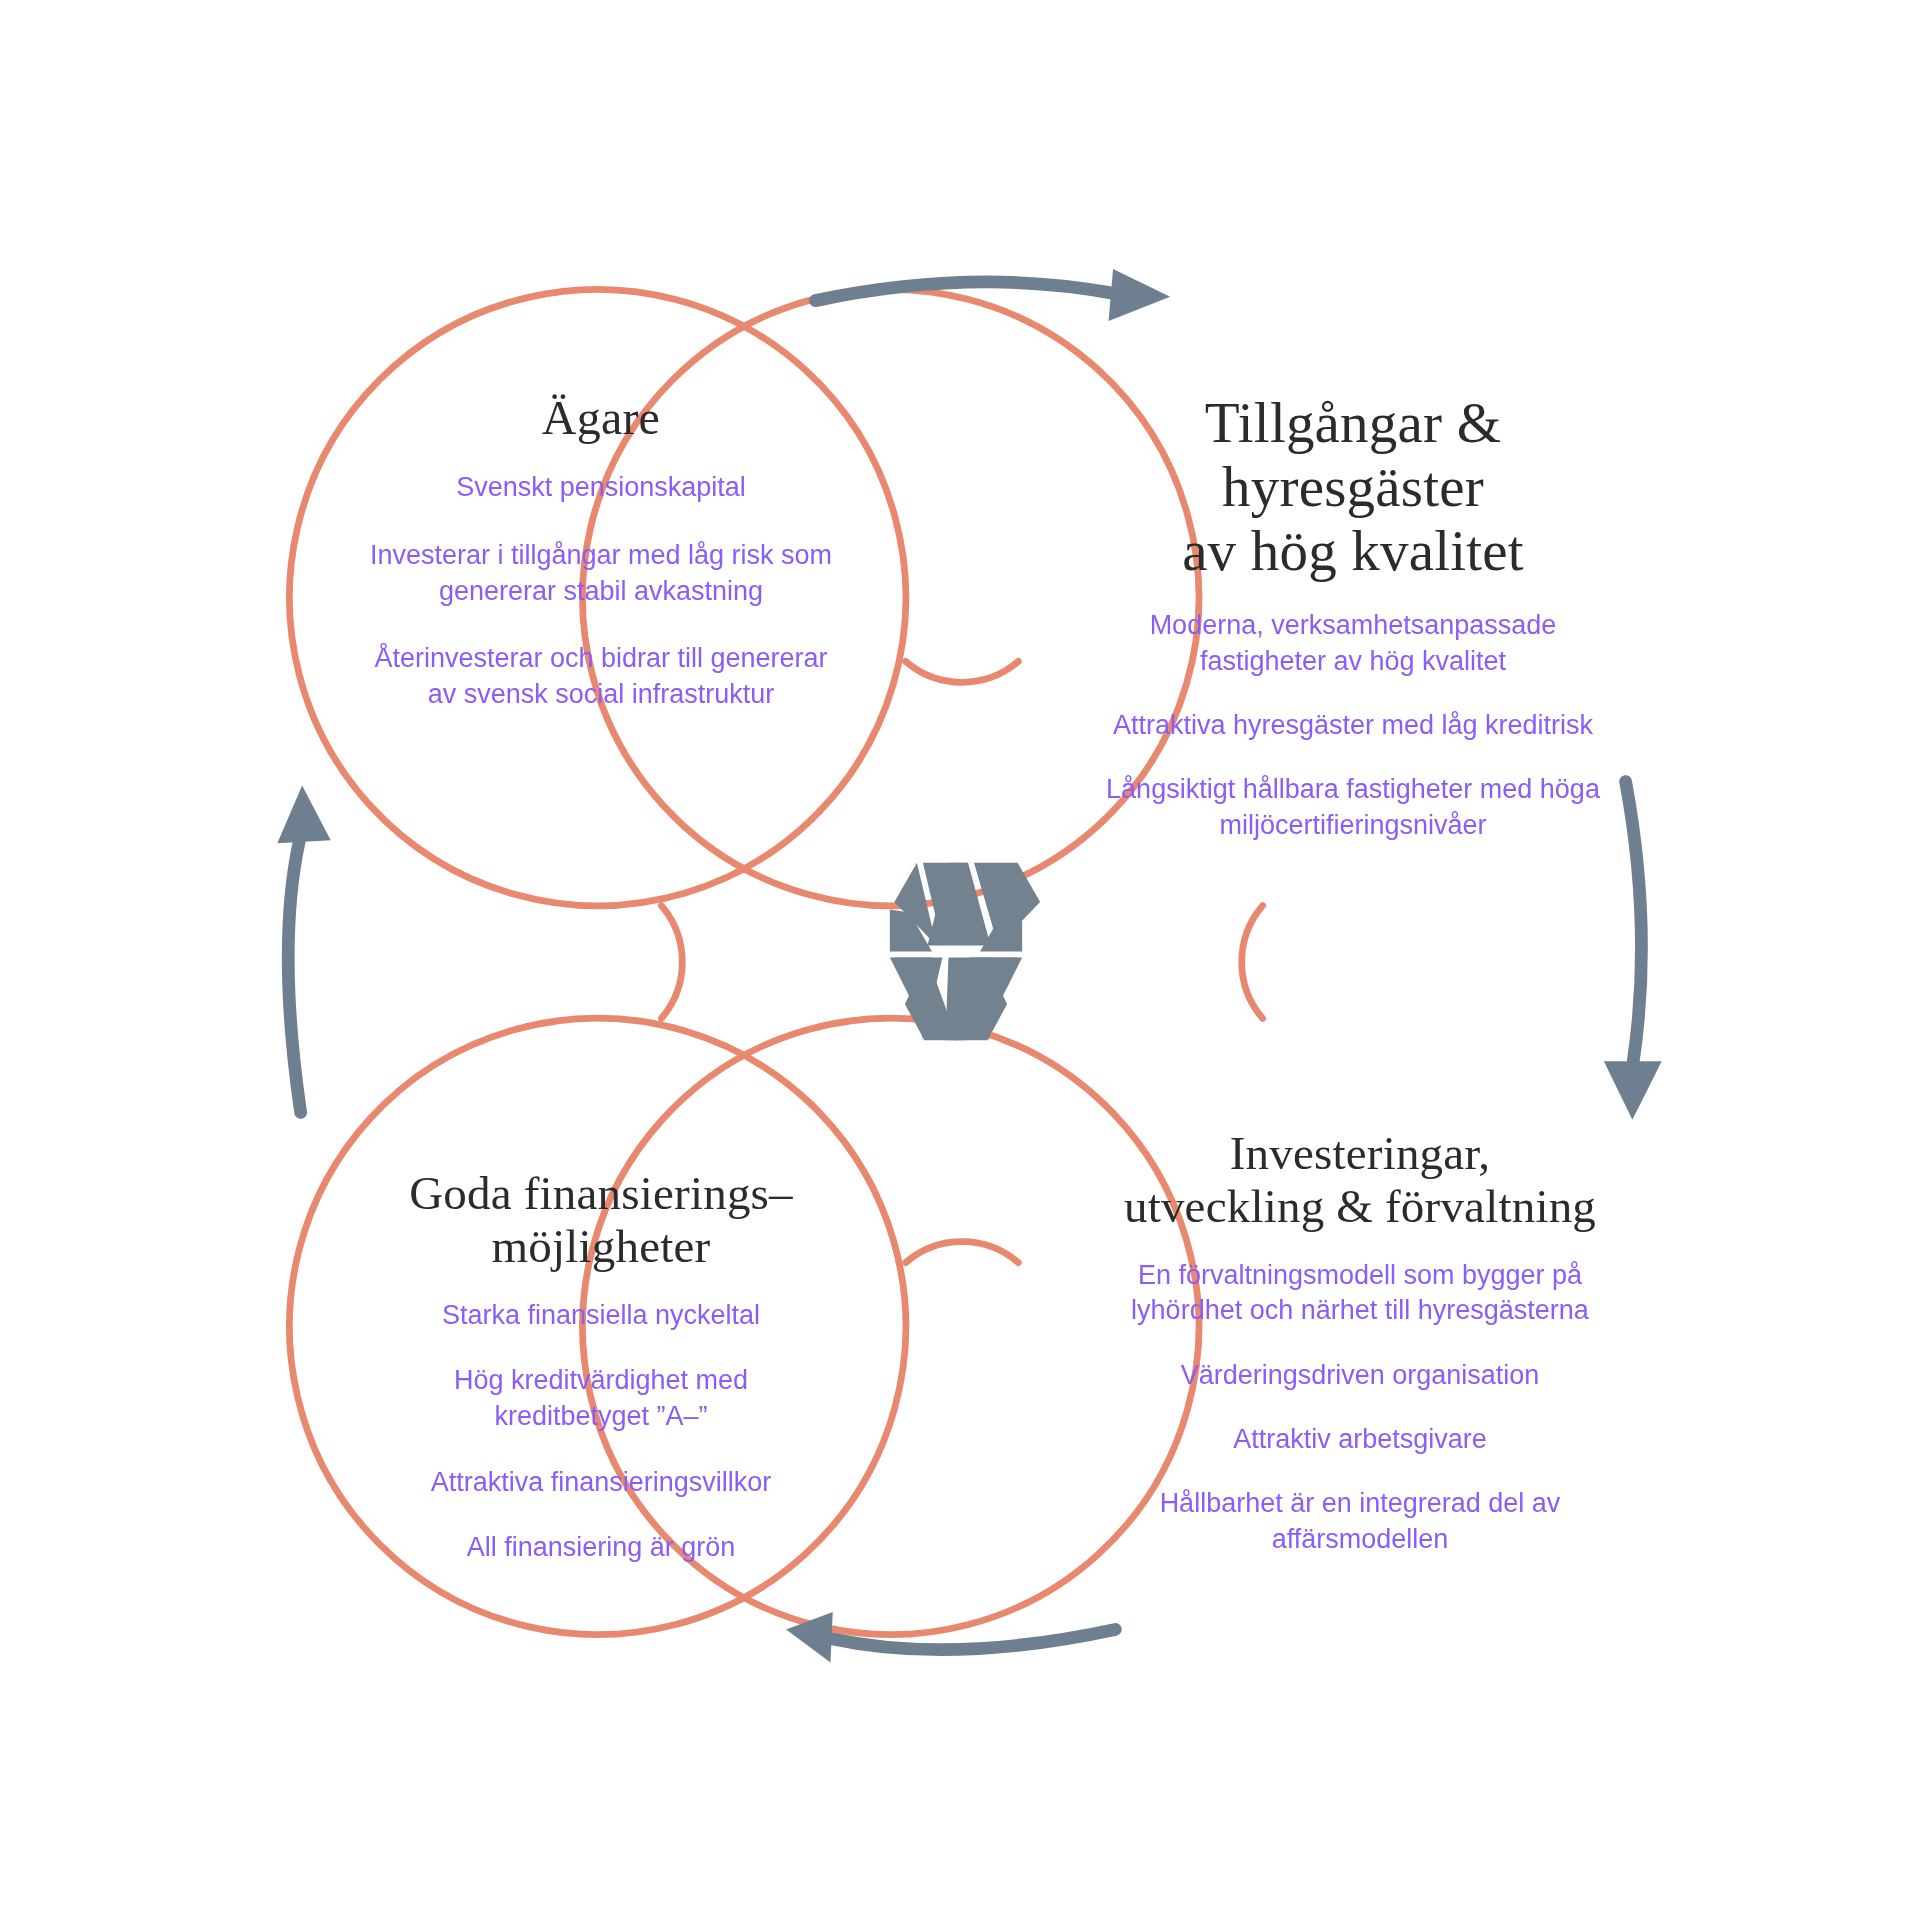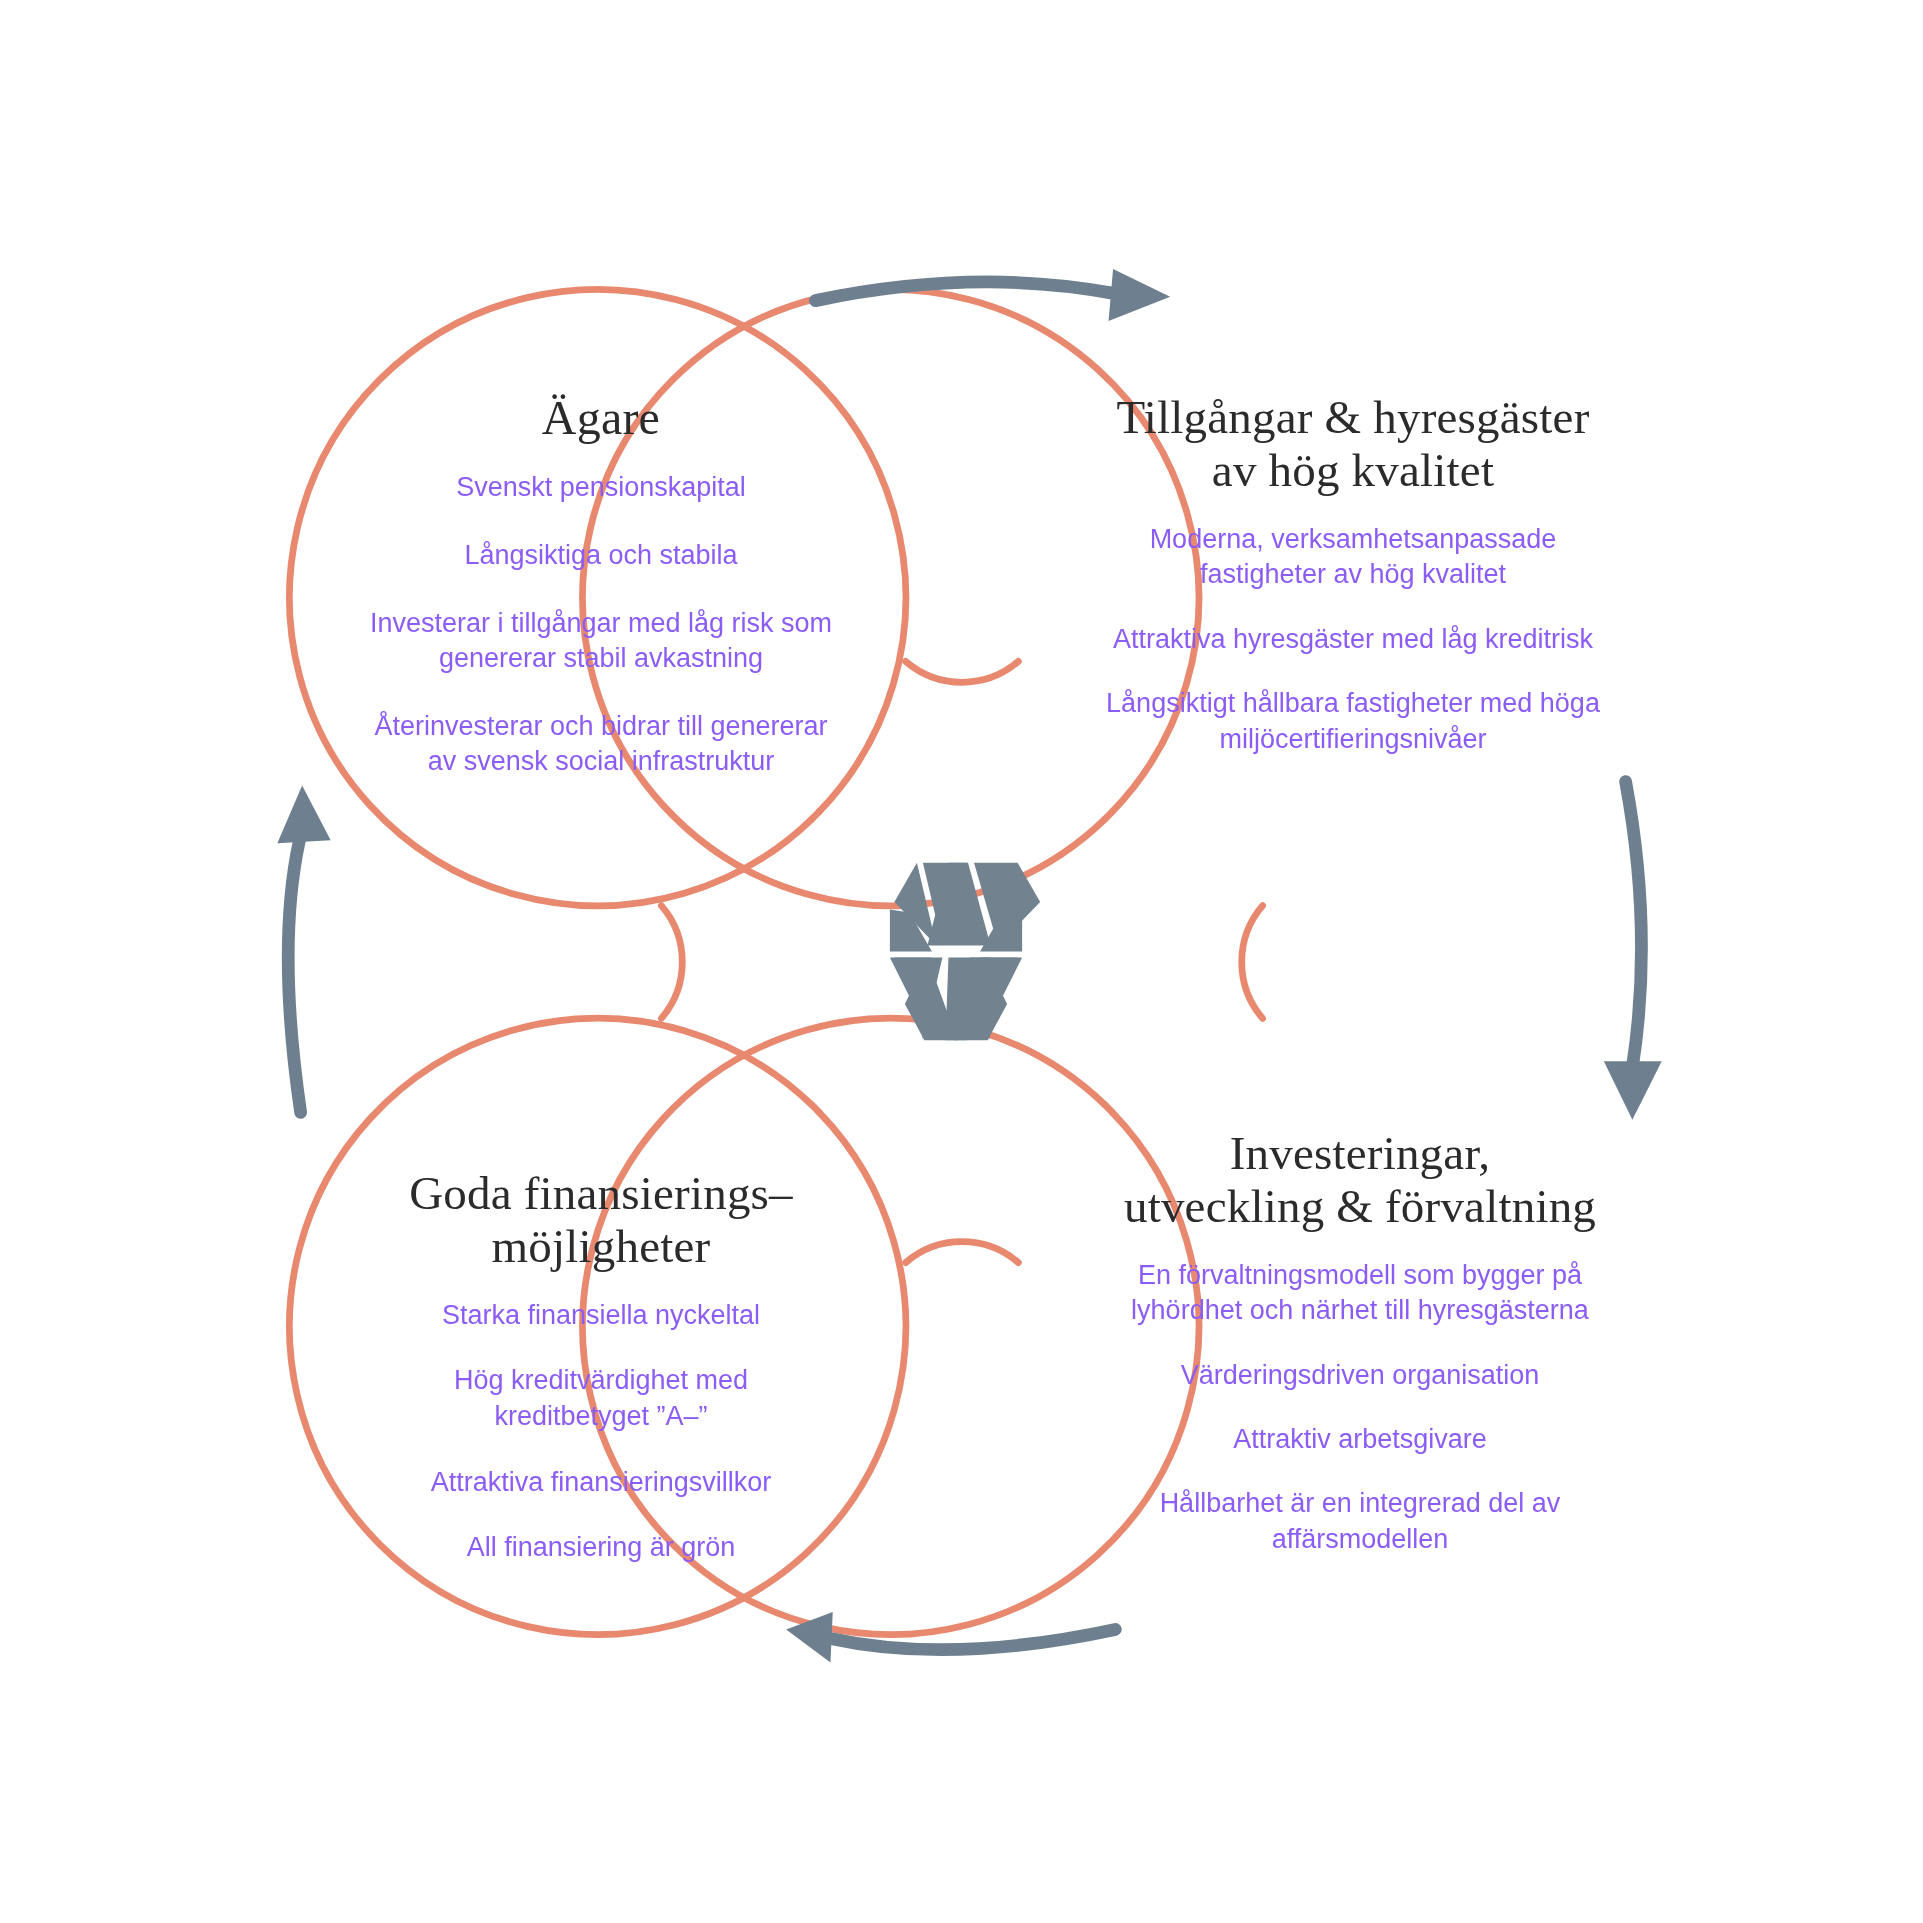--- a/index.html
+++ b/index.html
@@ -62,21 +62,21 @@
   }
   .bullet-item:last-child { margin-bottom: 0; }
 
   
   #q-owner   { left: 323px;  top: 391px;  width: 556px; }
   #q-assets  { left: 1075px; top: 391px;  width: 556px; }
   #q-finance { left: 323px;  top: 1167px; width: 556px; }
   #q-invest  { left: 1082px; top: 1127px; width: 556px; }
 
   #q-owner .quadrant-title { font-size: 48px; }
-  #q-assets .quadrant-title { font-size: 47px; }
+  #q-assets .quadrant-title { font-size: 57px; }
   #q-finance .quadrant-title { font-size: 47px; }
   #q-invest .quadrant-title { font-size: 47px; }
 
   #q-owner .bullet-list { padding: 0 15px; }
   #q-assets .bullet-list { padding: 0 45px; }
   #q-finance .bullet-list { padding: 0 68px; }
   #q-invest .bullet-list { padding: 0 45px; }
 
   #q-assets .bullet-item { margin-bottom: 28.6px; }
   #q-finance .bullet-item { margin-bottom: 30px; }
@@ -152,21 +152,20 @@
       <polygon points="94,134 150,134 118,244 90,244" fill="#72828f"></polygon>
       <polygon points="66,134 106,244 62,244 36,196" fill="#72828f"></polygon>
       <polygon points="142,134 102,244 146,244 172,196" fill="#72828f"></polygon>
     </g>
   </svg>
 
   <div class="quadrant" id="q-owner">
     <h2 class="quadrant-title">Ägare</h2>
     <ul class="bullet-list">
       <li class="bullet-item">Svenskt pensionskapital</li>
-      <li class="bullet-item">Långsiktiga och stabila</li>
       <li class="bullet-item">Investerar i tillgångar med låg risk som
 genererar stabil avkastning</li>
       <li class="bullet-item">Återinvesterar och bidrar till genererar
 av svensk social infrastruktur</li>
     </ul>
   </div>
 
   <div class="quadrant" id="q-assets">
     <h2 class="quadrant-title">Tillgångar &amp; hyresgäster
 av hög kvalitet</h2>

